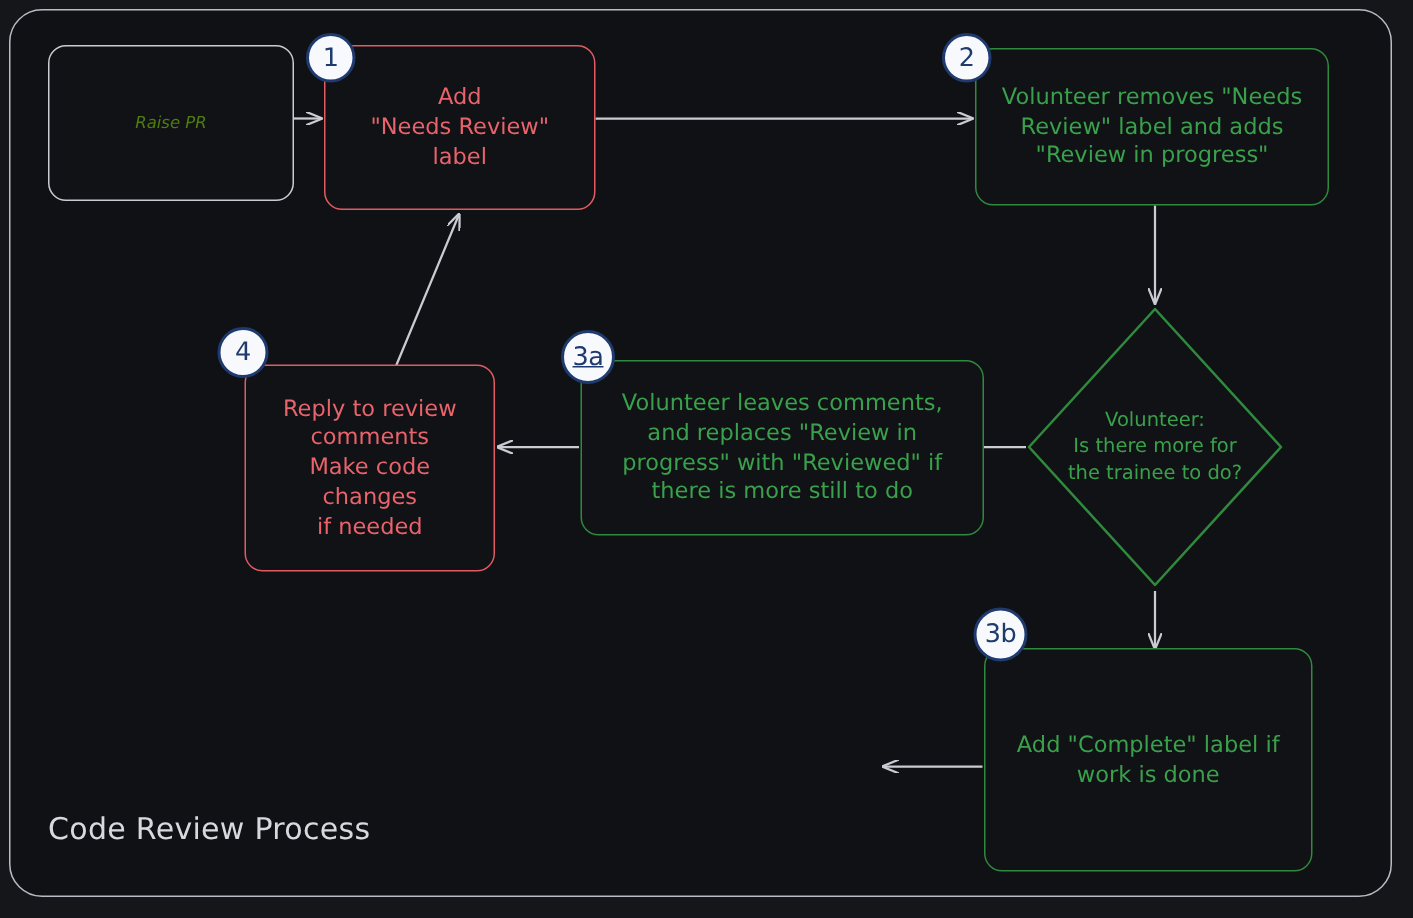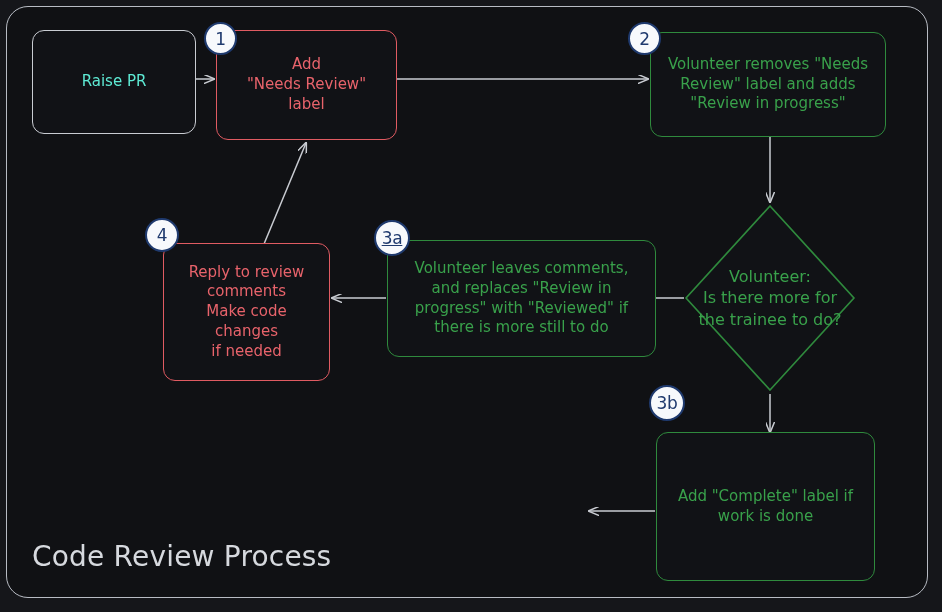--- a/index.html
+++ b/index.html
@@ -53,22 +53,23 @@
     display: flex;
     align-items: center;
     justify-content: center;
     text-align: center;
     line-height: 1.32;
     white-space: pre-line;
     padding: 6px 10px;
   }
   .node.plain {
     border: 1.7px solid #c9ccd2;
-    color: #5eead4;
-    font-size: 15px;
+    color: #4d7c0f;
+    font-size: 11px;
+    font-style: italic;
   }
   .node.red {
     border: 1.7px solid #e05b62;
     color: #e8636b;
     font-size: 15px;
   }
   .node.green {
     border: 1.7px solid #2f8a3d;
     color: #39a14b;
     font-size: 15px;
@@ -87,21 +88,21 @@
     position: absolute;
     left: 0;
     top: 0;
     width: 100%;
     height: 100%;
     display: flex;
     align-items: center;
     justify-content: center;
     text-align: center;
     color: #39a14b;
-    font-size: 16px;
+    font-size: 13px;
     line-height: 1.35;
     white-space: pre-line;
   }
 
   
   .badge {
     position: absolute;
     box-sizing: border-box;
     border-radius: 50%;
     background: #f7f9fc;
@@ -115,21 +116,21 @@
     letter-spacing: -0.3px;
     z-index: 40;
   }
 
   
   .title {
     position: absolute;
     left: 32px;
     top: 540px;
     color: #d6d9de;
-    font-size: 28px;
+    font-size: 20px;
     letter-spacing: 0.2px;
     white-space: nowrap;
   }
 </style>
 </head>
 <body>
 
 <div id="canvas">
 
   <div class="frame"></div>
@@ -192,17 +193,17 @@
 
 
   <div class="badge" style="left:204px; top:22px; width:33px; height:33px;">1</div>
 
   <div class="badge" style="left:628px; top:22px; width:33px; height:33px;">2</div>
 
   <div class="badge" style="left:374px; top:220px; width:36px; height:36px;text-decoration:underline;">3a</div>
 
   <div class="badge" style="left:145px; top:218px; width:34px; height:34px;">4</div>
 
-  <div class="badge" style="left:649px; top:385px; width:36px; height:36px;">3b</div>
+  <div class="badge" style="left:649px; top:405px; width:36px; height:36px;">3b</div>
 
   <div class="title">Code Review Process</div>
 
 </div>
 
 </body></html>

